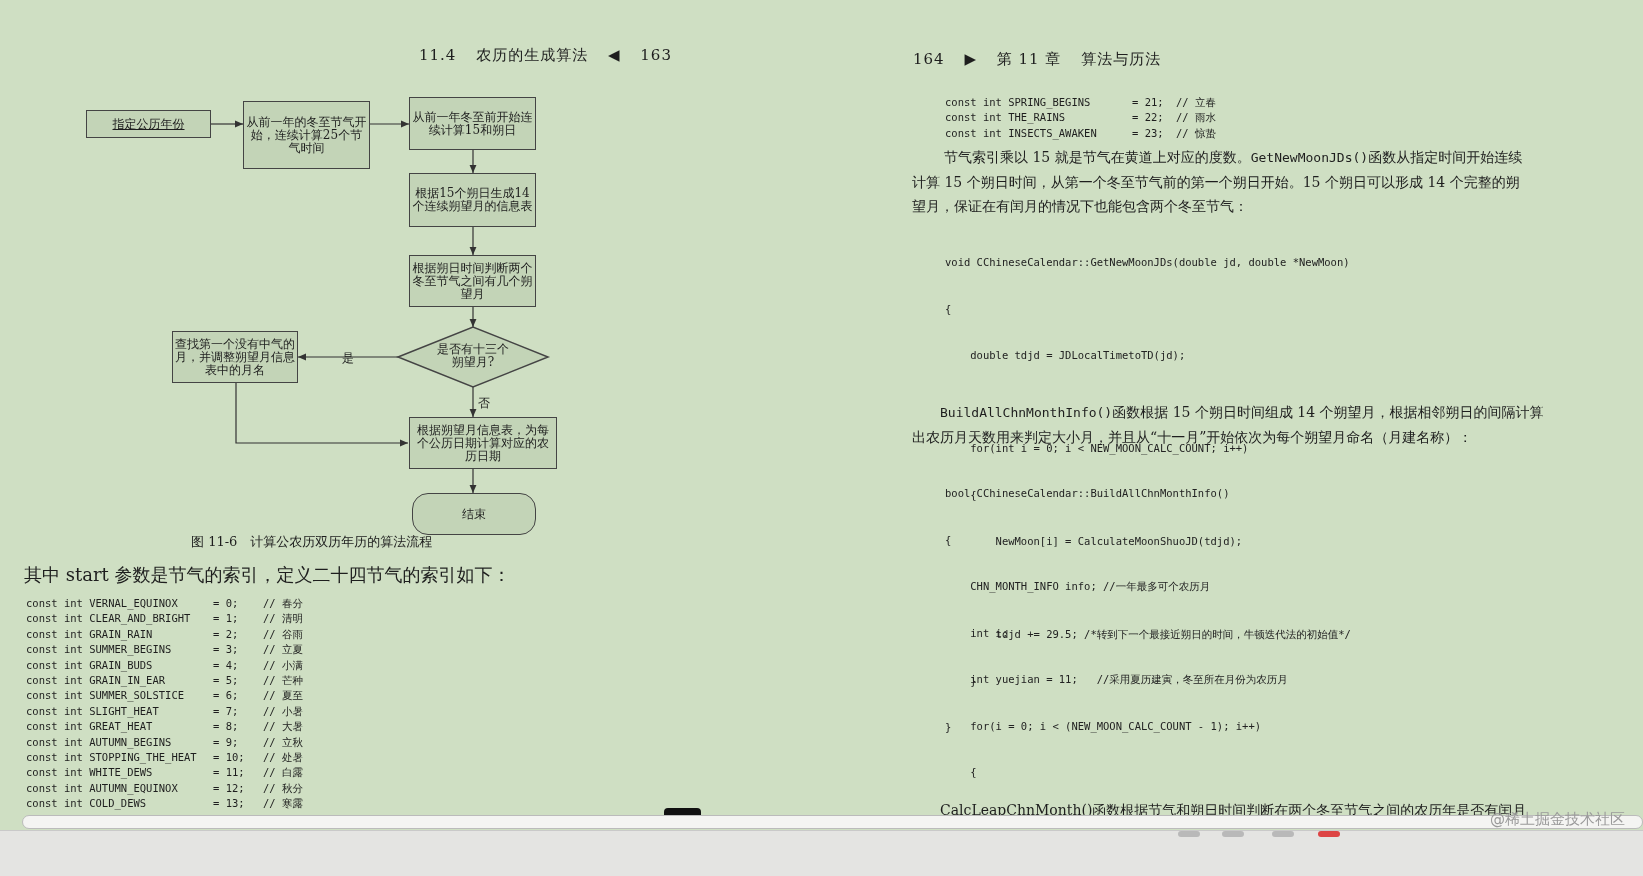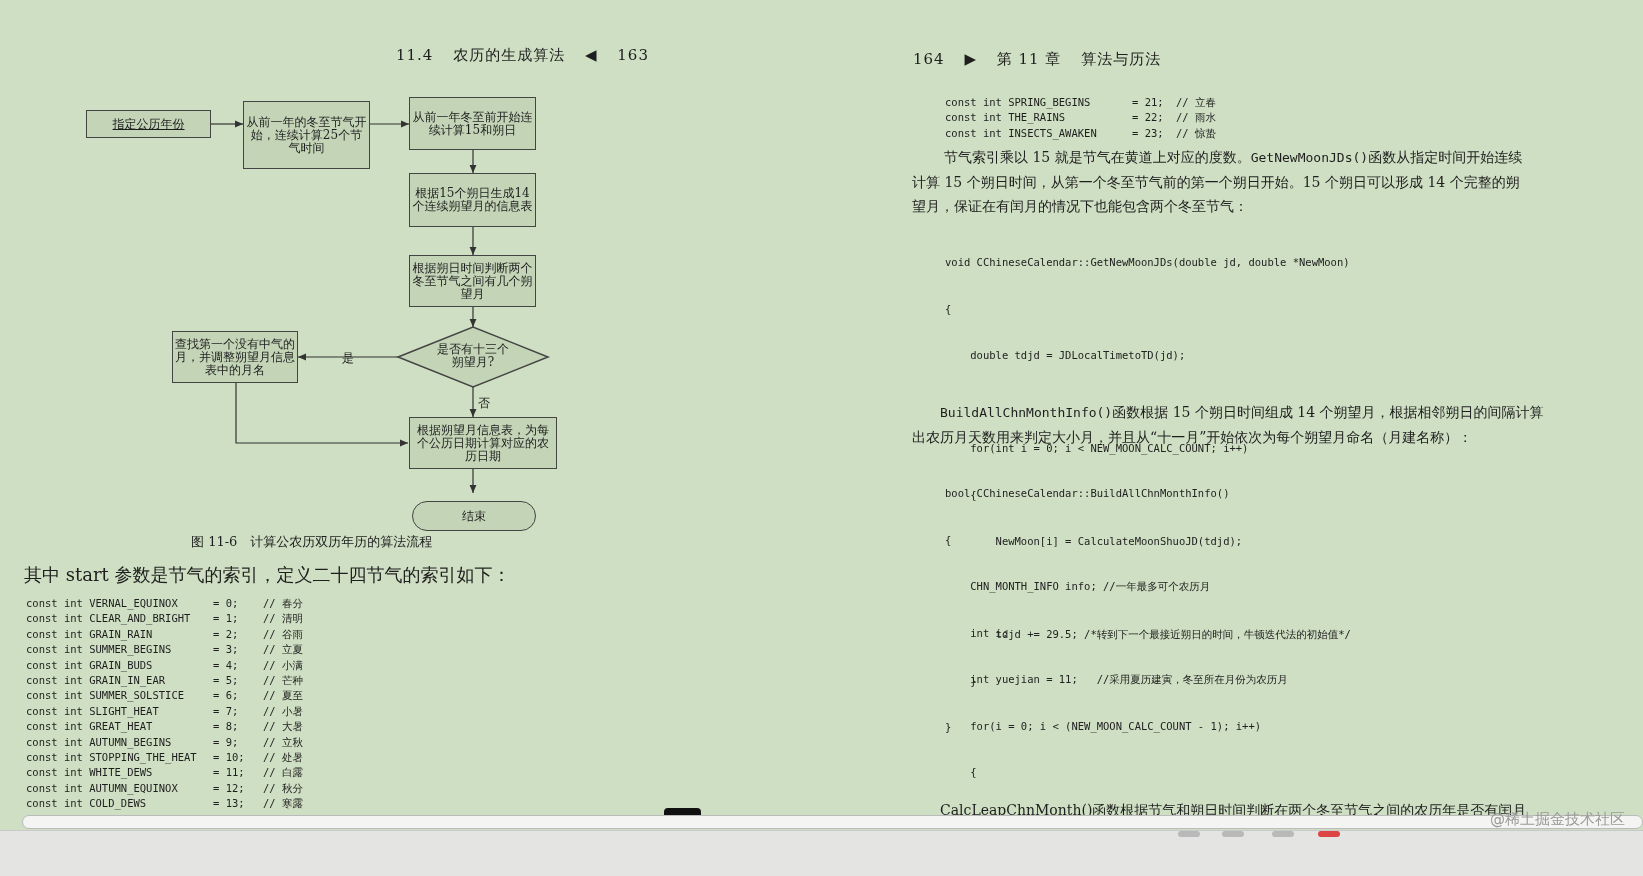--- a/index.html
+++ b/index.html
@@ -27,21 +27,21 @@
   .scroll-thumb{position:absolute;left:664px;top:808px;width:37px;height:8px;background:#111;border-radius:4px 4px 0 0;}
   .bottom-bar{position:absolute;left:0;top:830px;width:1643px;height:46px;background:#e4e4e2;border-top:1px solid #c9c9c9;}
   .bb-btn{position:absolute;top:0;width:22px;height:6px;background:#b9b9b9;border-radius:3px;}
   .bb-red{background:#d44;}
   .watermark{position:absolute;right:18px;top:810px;font-family:"DejaVu Sans",sans-serif;font-size:15px;color:#9a9a9a;white-space:nowrap;}
 </style>
 </head>
 <body>
 
 <div class="page page-left">
-  <div class="running-header" style="left:396px;top:46px;">
+  <div class="running-header" style="left:419px;top:46px;">
     <span>11.4</span>
     <span>农历的生成算法</span>
     <span>◀</span>
     <span>163</span>
   </div>
 
   <div>
     <svg class="fc-svg" width="860" height="560">
       <defs>
         <marker id="arr" markerWidth="8" markerHeight="8" refX="7" refY="4" orient="auto">
@@ -63,21 +63,21 @@
     </svg>
 
     <div class="fc-box" style="left:86px;top:110px;width:125px;height:28px;text-decoration:underline;">指定公历年份</div>
     <div class="fc-box" style="left:243px;top:101px;width:127px;height:68px;">从前一年的冬至节气开始，连续计算25个节气时间</div>
     <div class="fc-box" style="left:409px;top:97px;width:127px;height:53px;">从前一年冬至前开始连续计算15和朔日</div>
     <div class="fc-box" style="left:409px;top:173px;width:127px;height:54px;">根据15个朔日生成14个连续朔望月的信息表</div>
     <div class="fc-box" style="left:409px;top:255px;width:127px;height:52px;">根据朔日时间判断两个冬至节气之间有几个朔望月</div>
     <div class="fc-label" style="left:432px;top:343px;width:82px;text-align:center;line-height:13px;">是否有十三个朔望月?</div>
     <div class="fc-box" style="left:172px;top:331px;width:126px;height:52px;">查找第一个没有中气的月，并调整朔望月信息表中的月名</div>
     <div class="fc-box" style="left:409px;top:417px;width:148px;height:52px;">根据朔望月信息表，为每个公历日期计算对应的农历日期</div>
-    <div class="fc-box fc-terminal" style="left:412px;top:493px;width:124px;height:30px;margin-top:8px;">结束</div>
+    <div class="fc-box fc-terminal" style="left:412px;top:493px;width:124px;height:42px;">结束</div>
     <div class="fc-label" style="left:342px;top:350px;">是</div>
     <div class="fc-label" style="left:478px;top:395px;">否</div>
   </div>
 
   <div class="caption" style="left:191px;top:533px;">图 11-6　计算公农历双历年历的算法流程</div>
 
   <div class="para" style="left:24px;top:563px;font-size:18px;">其中 start 参数是节气的索引，定义二十四节气的索引如下：</div>
 
   <div class="const-table" style="left:26px;top:596px;">
     <div class="const-row">

